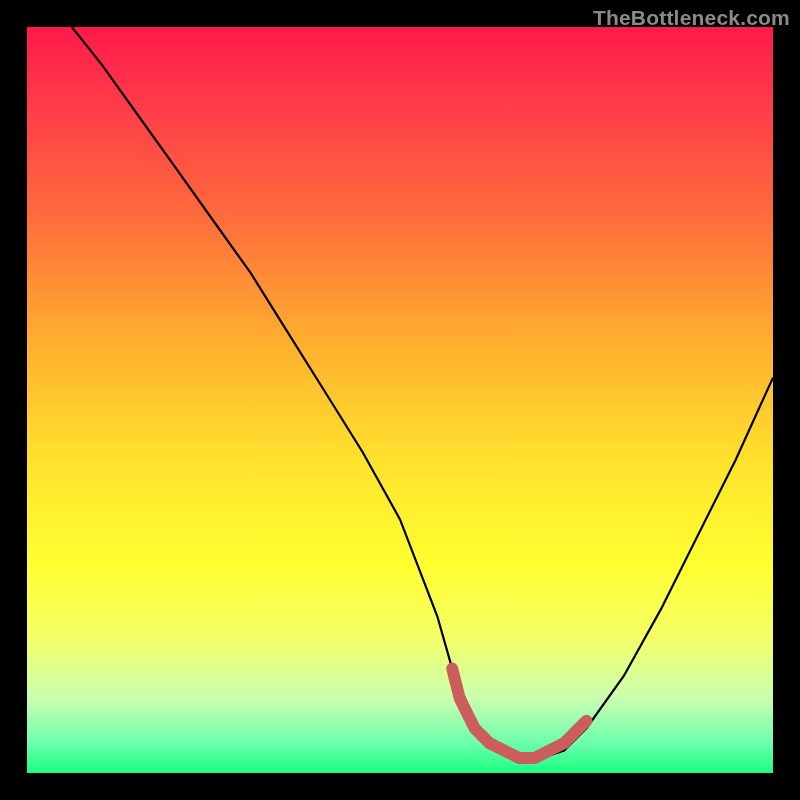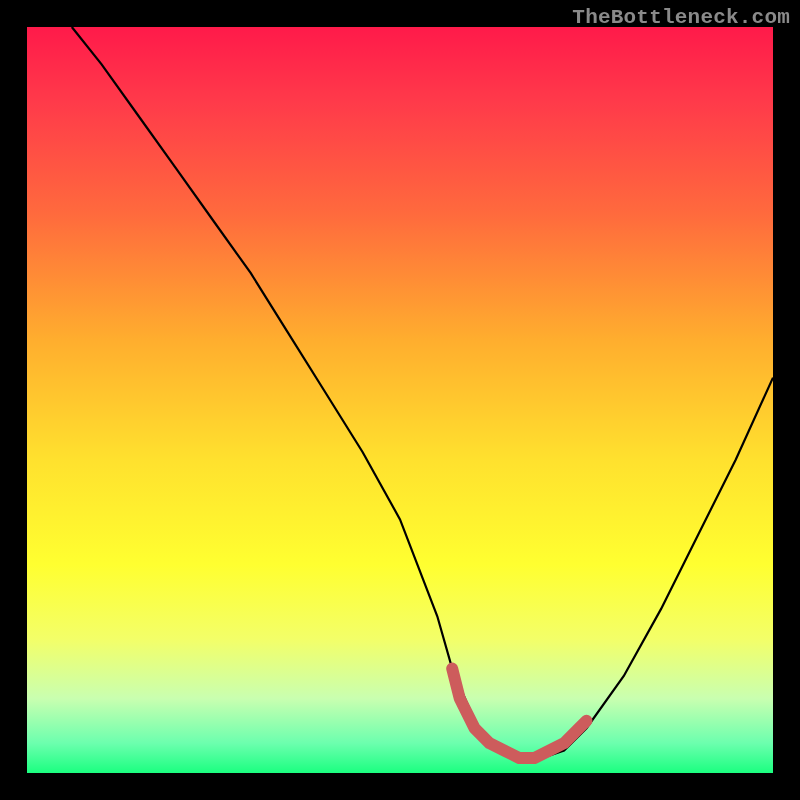--- a/index.html
+++ b/index.html
@@ -31,21 +31,21 @@
       #f3ff68 82%,
       #c9ffb0 90%,
       #6cffae 96%,
       #1bff80 100%
     );
   }
   .watermark {
     position: absolute;
     top: 6px;
     right: 10px;
-    font-family: Liberation Mono, monospace;
+    font-family: Liberation Sans, sans-serif;
     font-size: 21px;
     font-weight: 600;
     color: #8a8a8a;
     letter-spacing: 0.2px;
   }
   svg.overlay {
     position: absolute;
     left: 27px;
     top: 27px;
     width: 746px;

